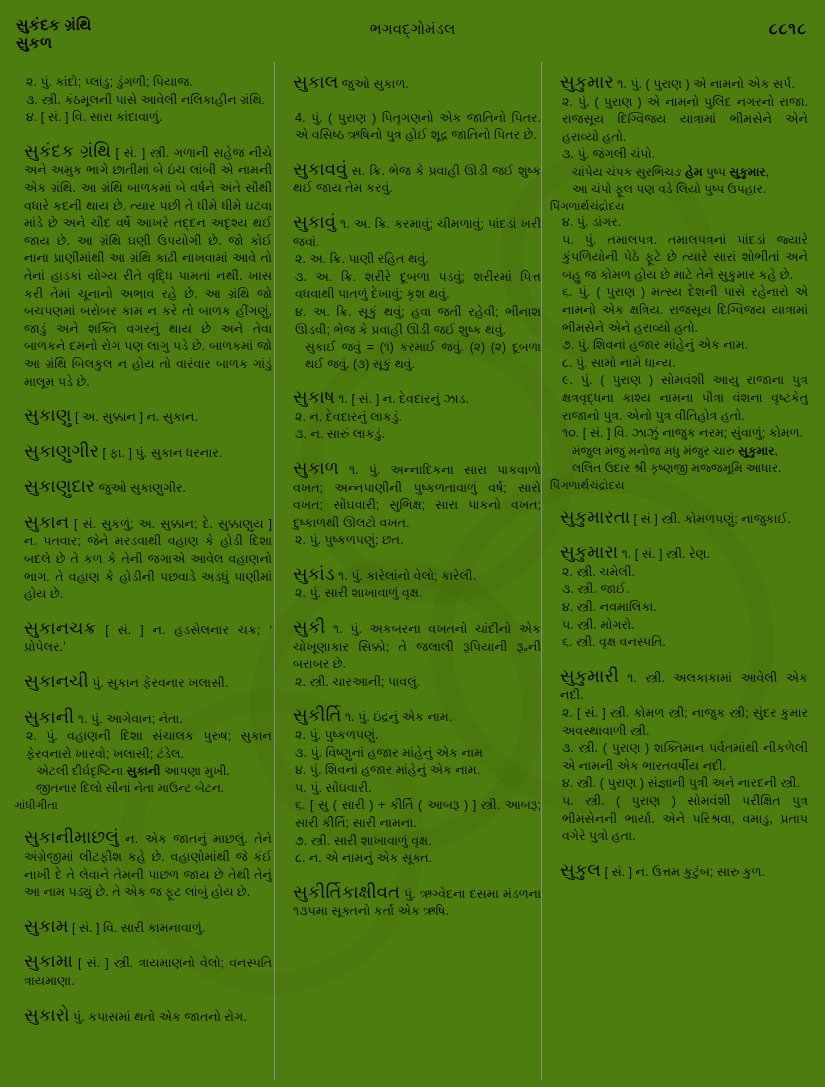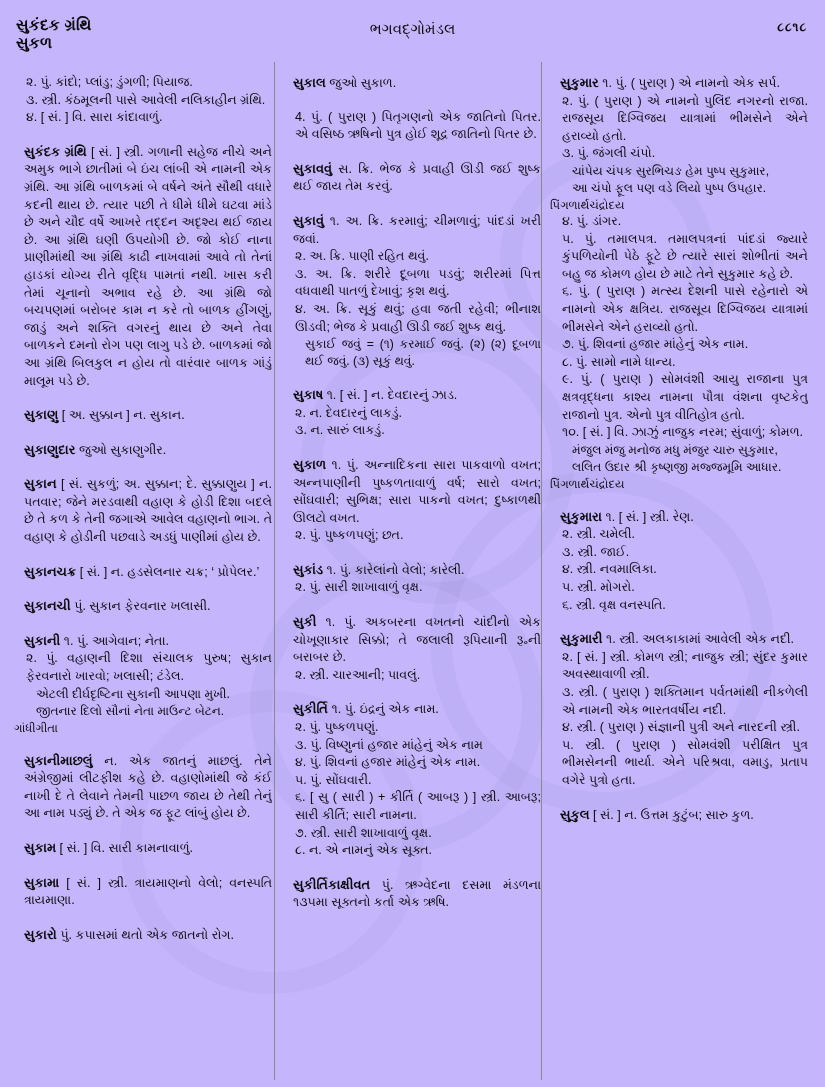--- a/index.html
+++ b/index.html
@@ -4,21 +4,21 @@
 <style>
   html, body {
     margin: 0;
     padding: 0;
     background: #ffffff;
   }
   .page {
     position: relative;
     width: 825px;
     height: 1087px;
-    background: #c4b5fd;
+    background: #4d7c0f;
     overflow: hidden;
     font-family: "Liberation Sans", "DejaVu Sans", sans-serif;
     color: #0a0a0a;
   }
   
   .watermark {
     position: absolute;
     border-radius: 50%;
     border: 22px solid rgba(0,0,0,0.028);
     pointer-events: none;
@@ -50,21 +50,21 @@
     left: 0; top: 20px;
     width: 825px;
     text-align: center;
     font-weight: normal;
     font-size: 15px;
   }
   .hdr-right {
     position: absolute;
     right: 18px; top: 20px;
     font-weight: bold;
-    font-size: 12px;
+    font-size: 16px;
     letter-spacing: 1px;
   }
 
   .columns {
     position: absolute;
     left: 0; top: 58px;
     width: 825px;
     height: 1029px;
   }
   .col {
@@ -100,29 +100,29 @@
   .hw-line {
     padding-left: 10px;
     text-indent: -10px;
   }
   
   .sense {
     padding-left: 12px;
     text-indent: 0;
   }
   .hw {
-    font-weight: bold;
-    font-size: 13px;
+    font-weight: normal;
+    font-size: 18px;
   }
   .quote {
     padding-left: 22px;
     font-size: 12.2px;
     line-height: 17px;
   }
-  .quote b { font-weight: normal; }
+  .quote b { font-weight: bold; }
   .cite {
     text-align: right;
     font-size: 11.6px;
     padding-right: 4px;
     line-height: 16px;
   }
 </style>
 </head>
 <body>
 
@@ -151,20 +151,23 @@
         <div class="entry">
           <p class="sense">૨. પું. કાંદો; પ્લાંડુ; ડુંગળી; પિયાજ.</p>
           <p class="sense">૩. સ્ત્રી. કંઠમૂલની પાસે આવેલી નલિકાહીન ગ્રંથિ.</p>
           <p class="sense">૪. [ સં. ] વિ. સારા કાંદાવાળું.</p>
         </div>
         <div class="entry">
           <p class="hw-line"><span class="hw">સુકંદક ગ્રંથિ</span> <span>[ સં. ] સ્ત્રી. ગળાની સહેજ નીચે અને અમુક ભાગે છાતીમાં બે ઇંચ લાંબી એ નામની એક ગ્રંથિ. આ ગ્રંથિ બાળકમાં બે વર્ષને અંતે સૌથી વધારે કદની થાય છે. ત્યાર પછી તે ધીમે ધીમે ઘટવા માંડે છે અને ચૌદ વર્ષે આખરે તદ્દન અદૃશ્ય થઈ જાય છે. આ ગ્રંથિ ઘણી ઉપયોગી છે. જો કોઈ નાના પ્રાણીમાંથી આ ગ્રંથિ કાઢી નાખવામાં આવે તો તેનાં હાડકાં યોગ્ય રીતે વૃદ્ધિ પામતાં નથી. ખાસ કરી તેમાં ચૂનાનો અભાવ રહે છે. આ ગ્રંથિ જો બચપણમાં બરોબર કામ ન કરે તો બાળક હીંગણું, જાડું અને શક્તિ વગરનું થાય છે અને તેવા બાળકને દમનો રોગ પણ લાગુ પડે છે. બાળકમાં જો આ ગ્રંથિ બિલકુલ ન હોય તો વારંવાર બાળક ગાંડું માલૂમ પડે છે.</span></p>
         </div>
         <div class="entry">
           <p class="hw-line"><span class="hw">સુકાણુ</span> <span>[ અ. સુક્કાન ] ન. સુકાન.</span></p>
+        </div>
+        <div class="entry">
+          <p class="hw-line"><span class="hw">સુકાણુગીર</span> <span>[ ફા. ] પું. સુકાન ધરનાર.</span></p>
         </div>
         <div class="entry">
           <p class="hw-line"><span class="hw">સુકાણુદાર</span> <span>જુઓ સુકાણુગીર.</span></p>
         </div>
         <div class="entry">
           <p class="hw-line"><span class="hw">સુકાન</span> <span>[ સં. સુકળું; અ. સુક્કાન; દે. સુક્કાણુય ] ન. પતવાર; જેને મરડવાથી વહાણ કે હોડી દિશા બદલે છે તે કળ કે તેની જગાએ આવેલ વહાણનો ભાગ. તે વહાણ કે હોડીની પછવાડે અડધું પાણીમાં હોય છે.</span></p>
         </div>
         <div class="entry">
           <p class="hw-line"><span class="hw">સુકાનચક્ર</span> <span>[ સં. ] ન. હડસેલનાર ચક્ર; ‘ પ્રોપેલર.’</span></p>
         </div>
@@ -252,20 +255,23 @@
           <p class="sense">૬. પું. ( પુરાણ ) મત્સ્ય દેશની પાસે રહેનારો એ નામનો એક ક્ષત્રિય. રાજસૂય દિગ્વિજય યાત્રામાં ભીમસેને એને હરાવ્યો હતો.</p>
           <p class="sense">૭. પું. શિવનાં હજાર માંહેનું એક નામ.</p>
           <p class="sense">૮. પું. સામો નામે ધાન્ય.</p>
           <p class="sense">૯. પું. ( પુરાણ ) સોમવંશી આયુ રાજાના પુત્ર ક્ષત્રવૃદ્ધના કાશ્ય નામના પૌત્રા વંશના વૃષ્ટકેતુ રાજાનો પુત્ર. એનો પુત્ર વીતિહોત્ર હતો.</p>
           <p class="sense">૧૦. [ સં. ] વિ. ઝાઝું નાજુક નરમ; સુંવાળું; કોમળ.</p>
           <p class="quote">મંજુલ મંજુ મનોજ મધુ મંજુર ચારુ <b>સુકુમાર</b>,</p>
           <p class="quote">લલિત ઉદાર શ્રી કૃષ્ણજી મજ્જમૂમિ આધાર.</p>
           <p class="cite">પિંગળાર્થચંદ્રોદય</p>
         </div>
         <div class="entry">
+          <p class="hw-line"><span class="hw">સુકુમારતા</span> <span>[ સં ] સ્ત્રી. કોમળપણું; નાજુકાઈ.</span></p>
+        </div>
+        <div class="entry">
           <p class="hw-line"><span class="hw">સુકુમારા</span> <span>૧. [ સં. ] સ્ત્રી. રેણ.</span></p>
           <p class="sense">૨. સ્ત્રી. ચમેલી.</p>
           <p class="sense">૩. સ્ત્રી. જાઈ.</p>
           <p class="sense">૪. સ્ત્રી. નવમાલિકા.</p>
           <p class="sense">૫. સ્ત્રી. મોગરો.</p>
           <p class="sense">૬. સ્ત્રી. વૃક્ષ વનસ્પતિ.</p>
         </div>
         <div class="entry">
           <p class="hw-line"><span class="hw">સુકુમારી</span> <span>૧. સ્ત્રી. અલકાકામાં આવેલી એક નદી.</span></p>
           <p class="sense">૨. [ સં. ] સ્ત્રી. કોમળ સ્ત્રી; નાજુક સ્ત્રી; સુંદર કુમાર અવસ્થાવાળી સ્ત્રી.</p>

